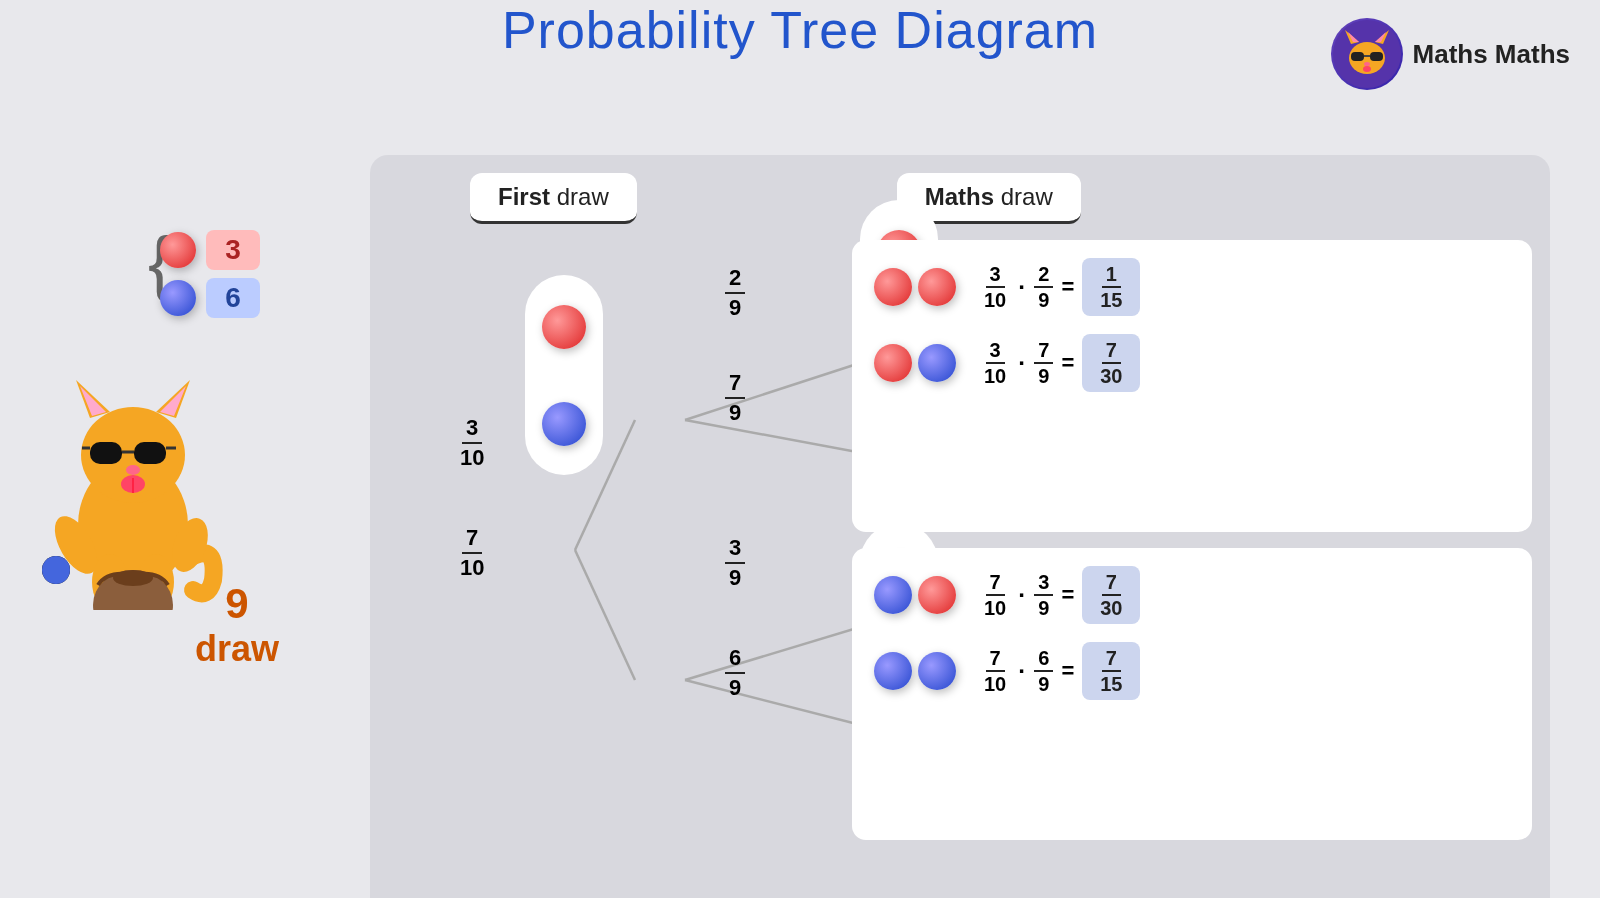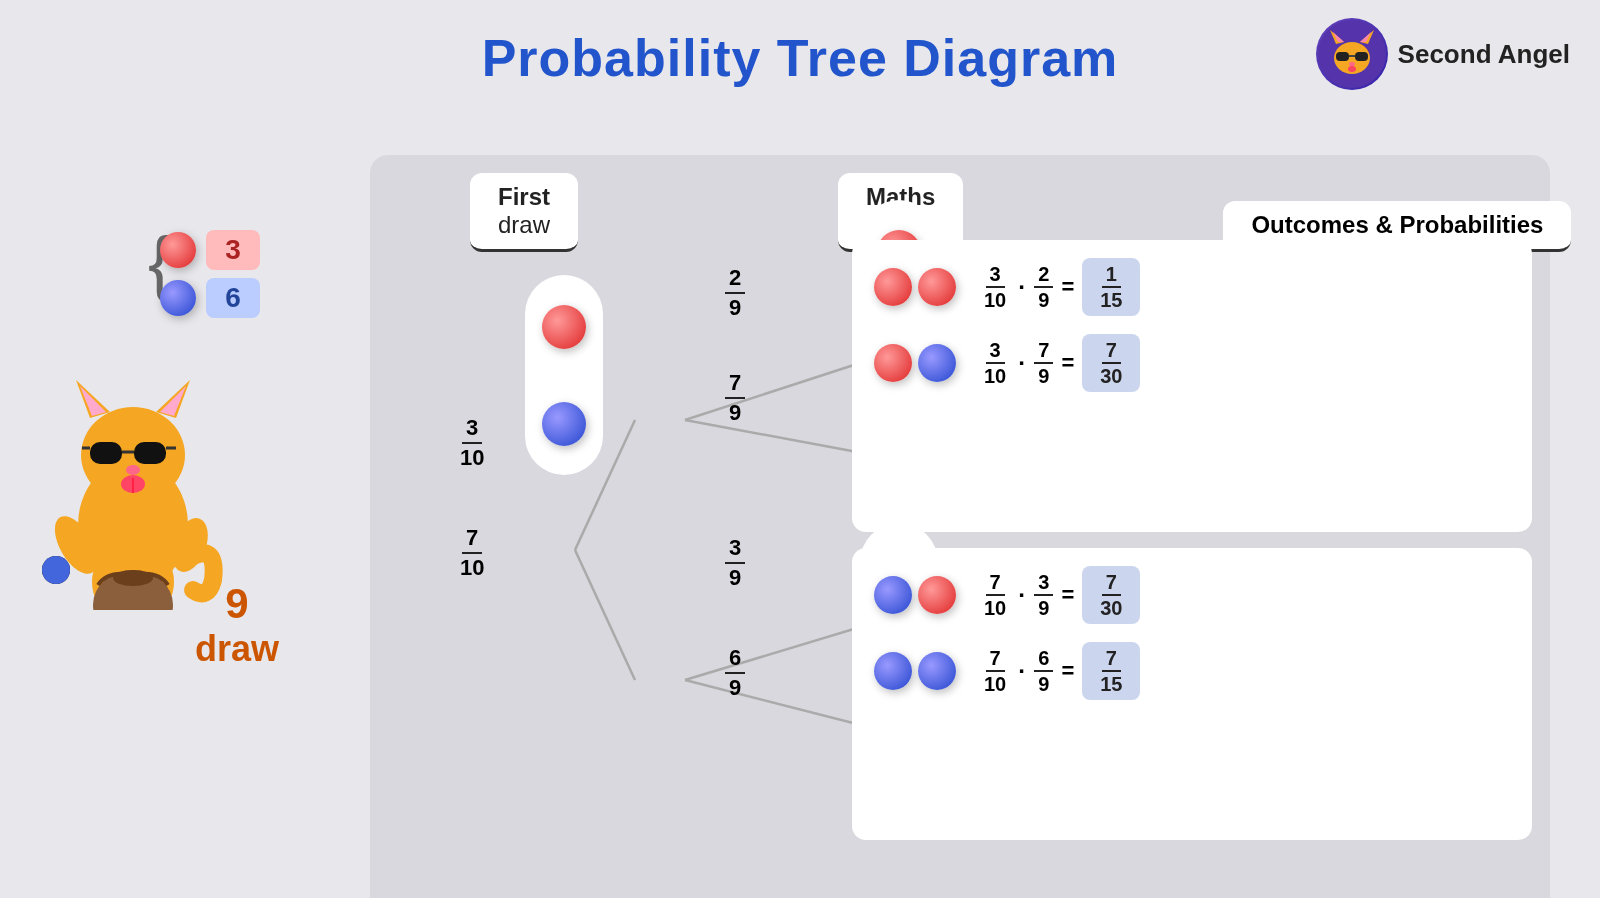--- a/index.html
+++ b/index.html
@@ -8,23 +8,22 @@
       height: 898px;
       background: #e8e8ec;
       font-family: 'Arial', sans-serif;
       overflow: hidden;
       position: relative;
     }
 
     
     .page-title {
       text-align: center;
-      padding-top: 28px;
       font-size: 52px;
-      font-weight: 700;
+      font-weight: 400;
       color: #2255cc;
       letter-spacing: 1px;
     }
 
     
     .logo-area {
       position: absolute;
       top: 18px;
       right: 30px;
       display: flex;
@@ -279,21 +278,21 @@
 
       <rect x="18" y="32" width="13" height="9" rx="4" fill="#222"></rect>
       <rect x="37" y="32" width="13" height="9" rx="4" fill="#222"></rect>
       <line x1="31" y1="36" x2="37" y2="36" stroke="#444" stroke-width="2"></line>
 
       <ellipse cx="34" cy="44" rx="3" ry="2" fill="#ff6688"></ellipse>
 
       <ellipse cx="34" cy="49" rx="4" ry="3" fill="#ff4466"></ellipse>
     </svg>
   </div>
-  <div class="logo-text">Second Angel</div>
+  <div class="logo-text">Maths Maths</div>
 </div>
 
 <div class="spotlight">
   <svg width="120" height="120" viewBox="0 0 120 120" style="position:absolute;left:290px;top:78px;">
 
     <text x="88" y="25" font-size="18" fill="#aaa">✦</text>
     <text x="108" y="45" font-size="12" fill="#bbb">✦</text>
     <text x="72" y="15" font-size="10" fill="#ccc">+</text>
 
     <g transform="rotate(-40, 60, 60)">
@@ -367,23 +366,20 @@
 </div>
 
 <div class="main-panel">
 
   <div style="position:absolute; top:18px; left:100px; display:flex; gap:180px; align-items:flex-end;">
     <div class="header-box">
       <span style="font-weight:900;">First</span> <span style="font-weight:400;">draw</span>
     </div>
     <div class="header-box" style="margin-left:80px;">
       <span style="font-weight:900;">Maths</span> <span style="font-weight:400;">draw</span>
-    </div>
-    <div style="background:white; border-radius:12px; padding:10px 28px; font-size:24px; font-weight:700; border-bottom:3px solid #333; margin-left:80px; white-space:nowrap;">
-      <span style="font-weight:900;">Outcomes</span> &amp; <span style="font-weight:900;">Probabilities</span>
     </div>
   </div>
 
   <svg style="position:absolute; top:80px; left:30px; width:730px; height:630px;">
 
     <line x1="175" y1="315" x2="235" y2="185" stroke="#aaa" stroke-width="2.5"></line>
     <line x1="175" y1="315" x2="235" y2="445" stroke="#aaa" stroke-width="2.5"></line>
 
     <line x1="285" y1="185" x2="500" y2="115" stroke="#aaa" stroke-width="2.5"></line>
     <line x1="285" y1="185" x2="500" y2="225" stroke="#aaa" stroke-width="2.5"></line>

